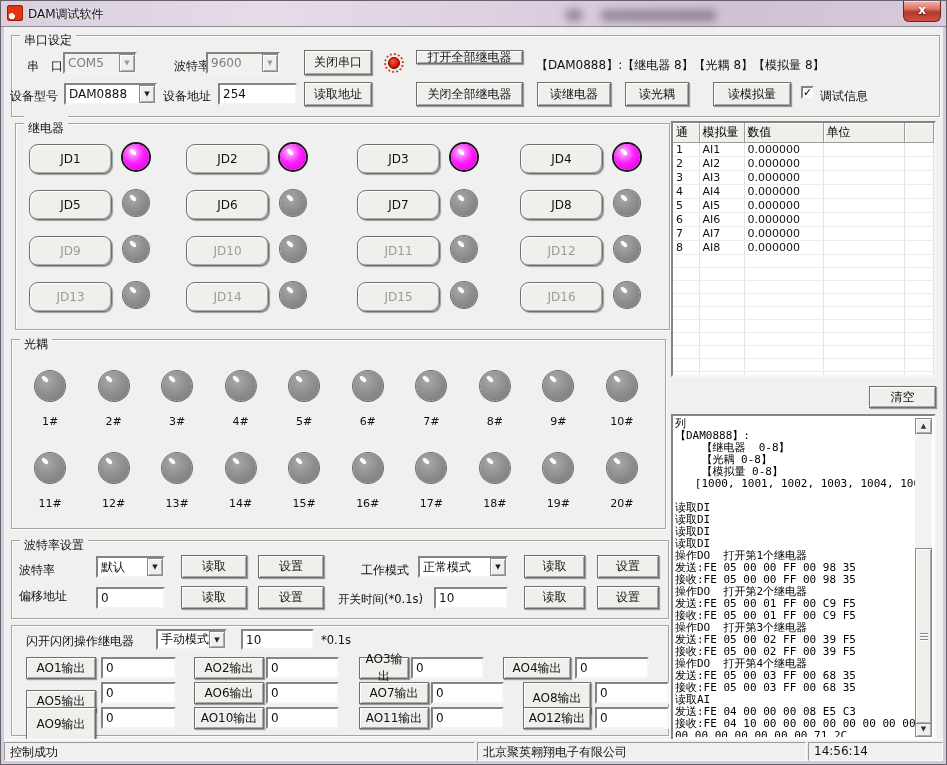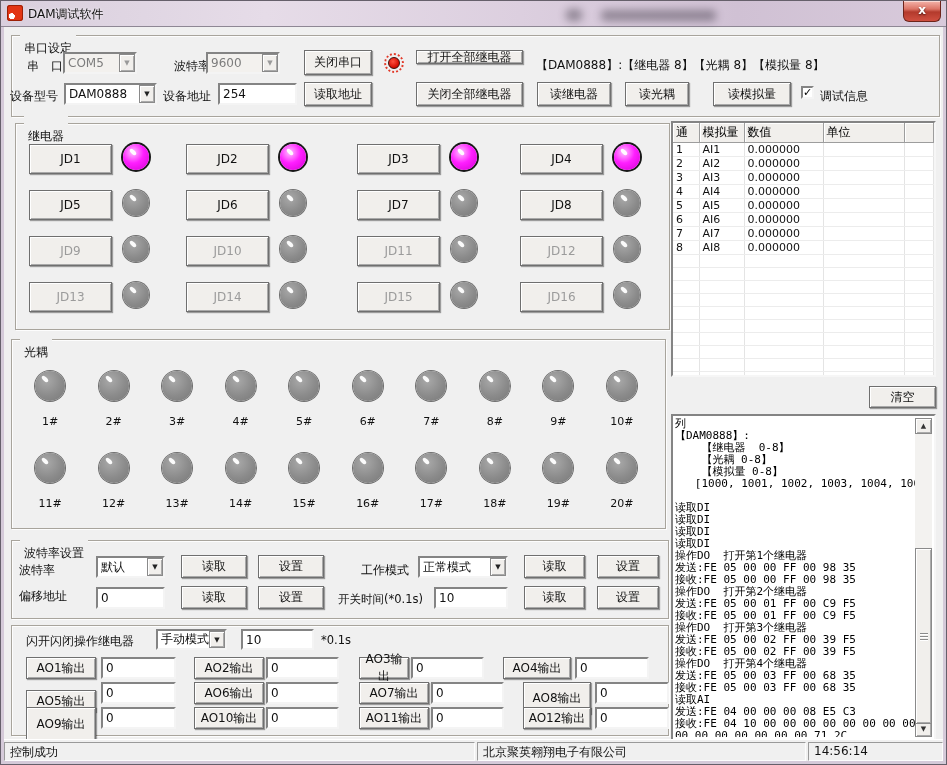--- a/index.html
+++ b/index.html
@@ -52,37 +52,37 @@
     width: 16px; align-self: stretch; background: #f1efec; border: 1px solid #8a8a8a;
     box-shadow: inset 1px 1px 0 #fff, inset -1px -1px 0 #aaa;
     font-size: 7px; color: #222; display: flex; align-items: center; justify-content: center;
   }
   .combo.disabled { background: #f3f1ee; color: #7c7c7c; }
   .combo.disabled .carrow { color: #9a9a9a; }
   .groupbox {
     position: absolute; border: 1px solid #a8a49c;
     box-shadow: inset 1px 1px 0 #fdfdfd, 1px 1px 0 #fdfdfd;
   }
-  .legend { position: absolute; top: -8px; left: 8px; background: #f0f0f0; padding: 12px 4px; font-size: 12px; color: #111; }
+  .legend { position: absolute; top: -8px; left: 8px; background: #f0f0f0; padding: 4px 4px; font-size: 12px; color: #111; }
   .sunken { border: 2px solid; border-color: #848484 #f6f6f6 #f6f6f6 #848484; background: #fff; }
   
   .led { position: relative; width: 26px; height: 26px; border-radius: 50%; flex: none; }
   .led::after { content: ""; position: absolute; width: 8px; height: 4px; border-radius: 50%;
     background: rgba(255,255,255,.95); transform: rotate(45deg); left: 6px; top: 6px; }
   .led.on  { background: radial-gradient(circle at 38% 32%, #ff9dff 0 10%, #ff1fff 45%, #d400d4 100%); box-shadow: 0 0 0 2px #171717; }
   .led.off { background: radial-gradient(circle at 38% 32%, #a9a9a9, #8b8b8b 55%, #787878); box-shadow: 0 0 0 1px #6f6f6f; }
   .serial-led { position: absolute; width: 20px; height: 20px; border: 2px dotted #e23a2a; border-radius: 50%;
     display: flex; align-items: center; justify-content: center; }
   .serial-led .core { width: 12px; height: 12px; border-radius: 50%; border: 1px solid #3c0f0a;
     background: radial-gradient(circle at 40% 35%, #ff5140, #d40b00 70%); }
   
   .relay-grid { position: absolute; left: 28px; top: 143px; display: grid;
     grid-template-columns: 157px 171px 163px 120px; grid-template-rows: repeat(4, 46px); }
   .relay-cell { display: flex; align-items: flex-start; gap: 11px; }
-  .relay-btn { position: static; width: 83px; height: 30px; }
+  .relay-btn { position: static; width: 83px; height: 30px; border-radius: 9px; }
   .relay-btn.disabled { color: #9b9b9b; }
   
   .opto-row { position: absolute; left: 20px; width: 630px; display: flex; justify-content: space-between; }
   .opto-cell { width: 58px; display: flex; flex-direction: column; align-items: center; }
   .opto-cell .led { width: 30px; height: 30px; }
   .opto-cell .num { margin-top: 14px; font-size: 11px; color: #111; }
   
   .atable { position: absolute; left: 670px; top: 120px; width: 265px; height: 256px;
     border: 2px solid; border-color: #848484 #f6f6f6 #f6f6f6 #848484; background: #fff; overflow: hidden; }
   .atable table { border-collapse: collapse; width: 100%; table-layout: fixed; }

